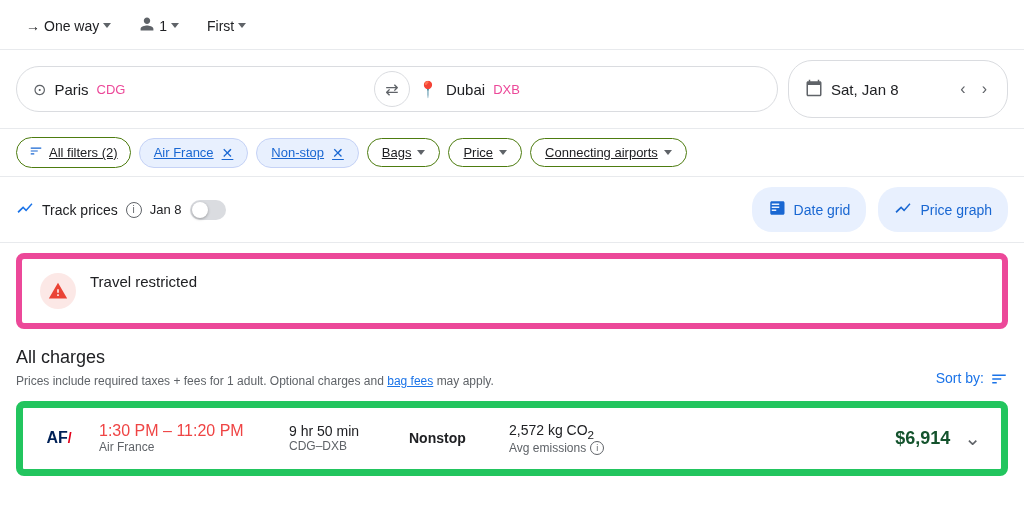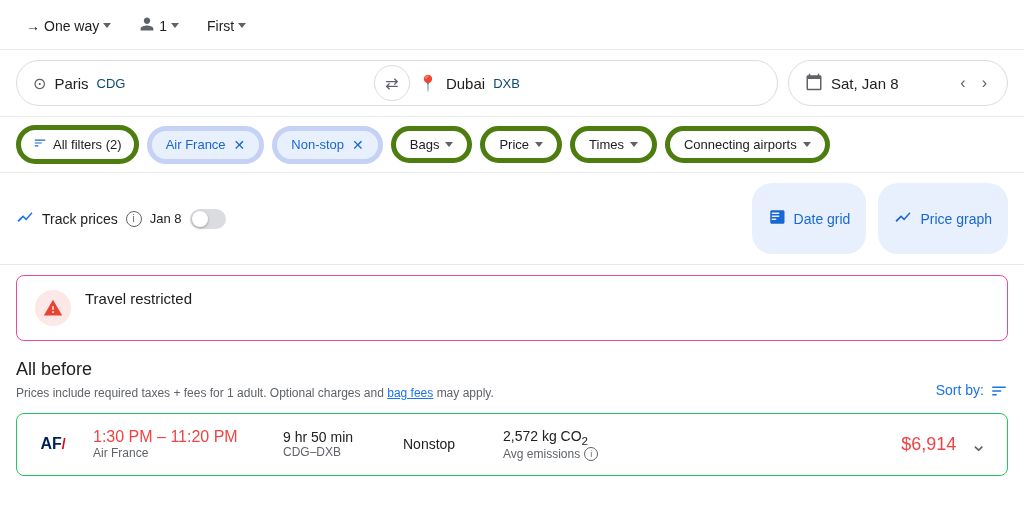--- a/index.html
+++ b/index.html
@@ -69,42 +69,42 @@
       height: 100%;
       cursor: pointer;
     }
 
     .location-icon {
       color: #5f6368;
       font-size: 16px;
     }
 
     .location-text { font-size: 15px; color: #202124; }
-    .location-code { color: #0c4a6e; font-size: 13px; }
+    .location-code { color: #ec4899; font-size: 13px; }
 
     .swap-btn {
       width: 36px; height: 36px;
       border-radius: 50%;
       border: 1px solid #dadce0;
       background: #fff;
       cursor: pointer;
       display: flex; align-items: center; justify-content: center;
       color: #5f6368;
       font-size: 16px;
       flex-shrink: 0;
       margin: 0 -18px;
       z-index: 1;
     }
 
     .date-container {
       display: flex;
       align-items: center;
       border: 1px solid #dadce0;
       border-radius: 24px;
-      height: 46px;
+      height: 58px;
       padding: 0 16px;
       gap: 8px;
       min-width: 220px;
       cursor: pointer;
     }
 
     .date-nav-btn {
       border: none; background: transparent; cursor: pointer;
       color: #5f6368; font-size: 16px; padding: 4px;
       border-radius: 50%;
@@ -118,27 +118,28 @@
       border-bottom: 1px solid #e8eaed;
       overflow-x: auto;
     }
 
     .filter-chip {
       display: flex;
       align-items: center;
       gap: 6px;
       padding: 6px 14px;
       border-radius: 20px;
-      border: 5px solid #4d7c0f;
+      border: 1px solid #4d7c0f;
       background: #fff;
       cursor: pointer;
       font-size: 13px;
       color: #202124;
       white-space: nowrap;
       flex-shrink: 0;
+      text-decoration: underline;
     }
 
     .filter-chip.active {
       background: #e8f0fe;
       border-color: #c5d2f6;
       color: #1967d2;
     }
 
     .filter-chip.all-filters {
       gap: 6px;
@@ -208,37 +209,37 @@
     .track-prices-right {
       display: flex;
       align-items: center;
       gap: 12px;
     }
 
     .view-btn {
       display: flex;
       align-items: center;
       gap: 8px;
-      padding: 25px 16px;
+      padding: 12px 16px;
       border-radius: 20px;
       border: none;
       background: #e8f0fe;
       color: #1967d2;
       cursor: pointer;
       font-size: 14px;
       font-weight: 500;
     }
 
     .alert-banner {
       display: flex;
       align-items: flex-start;
       gap: 14px;
       padding: 14px 18px;
       margin: 10px 16px;
-      border: 1px solid #ec4899;
+      border: 6px solid #ec4899;
       border-radius: 8px;
       background: #fff;
     }
 
     .alert-icon-wrap {
       width: 36px; height: 36px;
       background: #fce8e6;
       border-radius: 50%;
       display: flex;
       align-items: center;
@@ -295,21 +296,21 @@
       gap: 6px;
       color: #1a73e8;
       font-size: 14px;
       cursor: pointer;
     }
 
     .flight-card {
       display: flex;
       align-items: center;
       padding: 14px 16px;
-      border: 1px solid #22c55e;
+      border: 7px solid #22c55e;
       border-radius: 8px;
       margin-top: 10px;
       gap: 20px;
     }
 
     .airline-logo {
       width: 40px; height: 26px;
       flex-shrink: 0;
       display: flex;
       align-items: center;
@@ -347,20 +348,21 @@
       color: #202124;
     }
 
     .route-text {
       font-size: 12px;
       color: #5f6368;
     }
 
     .flight-stops-section {
       min-width: 80px;
+      font-weight: bold;
     }
 
     .stops-text {
       font-size: 14px;
       color: #202124;
     }
 
     .flight-emissions-section {
       flex: 1;
     }
@@ -379,22 +381,22 @@
     }
 
     .flight-price-section {
       display: flex;
       align-items: center;
       gap: 10px;
     }
 
     .price-text {
       font-size: 18px;
-      font-weight: 400;
-      color: #ef4444;
+      font-weight: 700;
+      color: #14532d;
       margin-left: 20px;
     }
 
     .expand-btn {
       border: none;
       background: transparent;
       cursor: pointer;
       color: #5f6368;
       font-size: 20px;
       padding: 4px;
@@ -467,24 +469,20 @@
   <button class="filter-chip active">
     <span>Non-stop</span>
     <span class="filter-close">✕</span>
   </button>
   <button class="filter-chip">
     <span>Bags</span>
     <span class="chevron-down"></span>
   </button>
   <button class="filter-chip">
     <span>Price</span>
-    <span class="chevron-down"></span>
-  </button>
-  <button class="filter-chip">
-    <span>Times</span>
     <span class="chevron-down"></span>
   </button>
   <button class="filter-chip">
     <span>Connecting airports</span>
     <span class="chevron-down"></span>
   </button>
 </div>
 
 <div class="track-prices-bar">
   <div class="track-prices-left">
@@ -525,21 +523,21 @@
     <svg width="20" height="20" viewBox="0 0 24 24" fill="#ea4335">
       <path d="M1 21h22L12 2 1 21zm12-3h-2v-2h2v2zm0-4h-2v-4h2v4z"></path>
     </svg>
   </div>
   <div>
     <div class="alert-title">Travel restricted</div>
   </div>
 </div>
 
 <div class="flights-section">
-  <div class="all-flights-title">All before</div>
+  <div class="all-flights-title">All charges</div>
   <div class="flights-subtitle">
     <span>
       <span>Prices include required taxes + fees for 1 adult. Optional charges and</span>
       <a class="bag-fees-link">bag fees</a>
       <span>may apply.</span>
     </span>
     <div class="sort-by">
       <span>Sort by:</span>
       <span>
         <svg width="18" height="18" viewBox="0 0 24 24" fill="#1a73e8">

